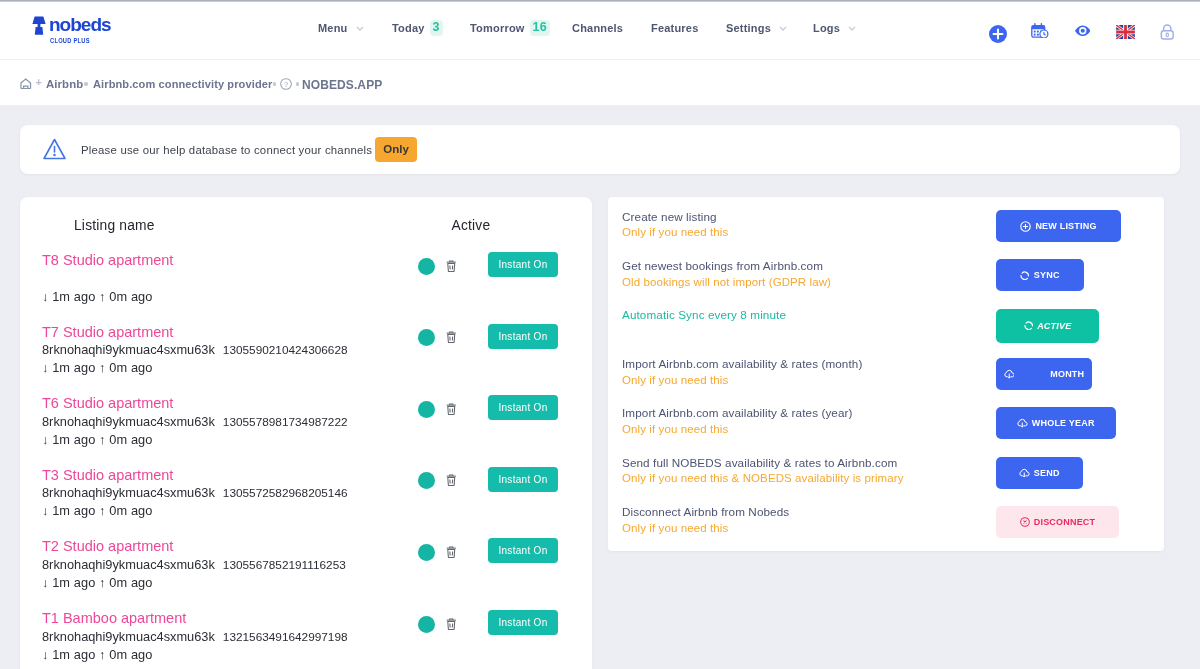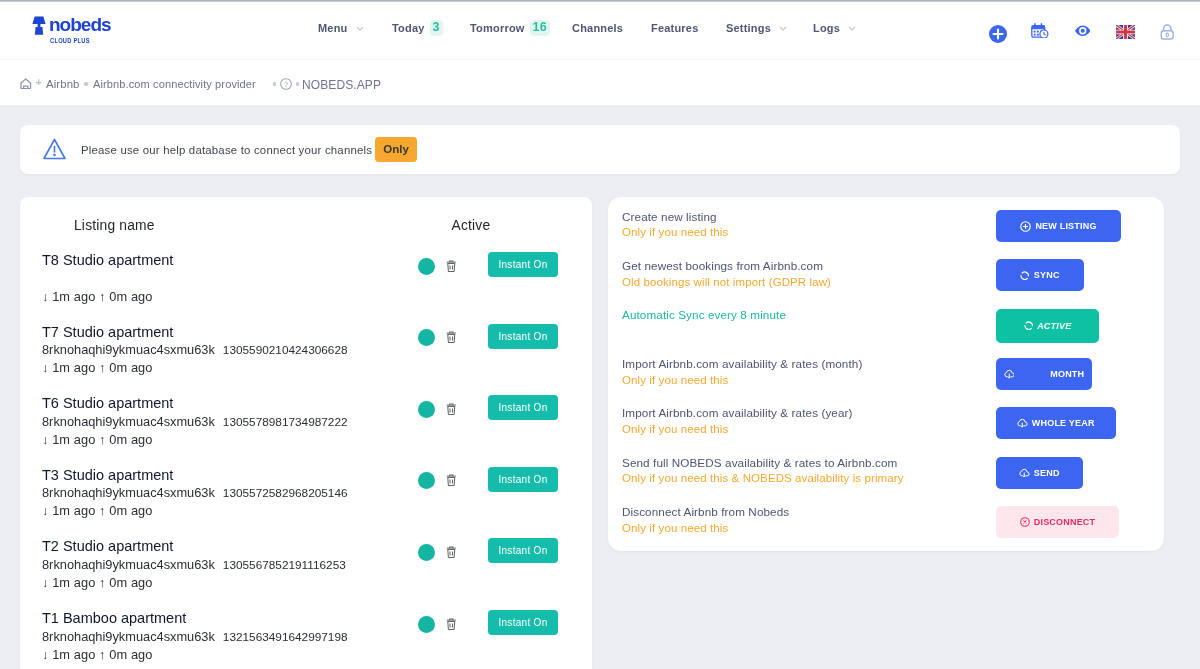--- a/index.html
+++ b/index.html
@@ -22,39 +22,39 @@
     border:1px solid #e4e6ec; border-radius:5px; background:#fff; }
   #searchbox .ph { position:absolute; left:11px; top:8px; font-size:11.5px; color:#9aa1ad; letter-spacing:0.3px; }
   .nav { position:absolute; top:0px; height:52px; display:flex; align-items:center;
     font-size:11px; color:#4e5670; font-weight:bold; letter-spacing:0.2px; }
   .badge { display:inline-block; margin-left:5px; background:#e0f6ef; color:#25c1a2;
     border-radius:4px; font-size:12.5px; font-weight:bold; padding:0px 3px; line-height:15.5px; }
   .chev { margin-left:8px; }
 
   
   #crumb { position:absolute; left:0; top:60px; width:1200px; height:45px; background:#fff; }
-  .crumbtxt { color:#6c7590; font-size:11.4px; font-weight:normal; letter-spacing:0.1px; line-height:13px; }
+  .crumbtxt { color:#6c7590; font-size:11.4px; font-weight:bold; letter-spacing:0.1px; line-height:13px; }
   .crumbsep { position:absolute; width:3.5px; height:3.5px; border-radius:50%; background:#c2c7d3; }
 
   
   #alert { position:absolute; left:20px; top:125px; width:1160px; height:49px; background:#fff;
     border-radius:8px; box-shadow:0 1px 3px rgba(40,50,80,.05); }
   #alert .txt { position:absolute; left:61px; top:0; height:49px; display:flex; align-items:center;
     font-size:11.4px; color:#3e434b; letter-spacing:0.2px; }
   #herebtn { position:absolute; left:355px; top:12px; width:42px; height:25px; background:#f6a72f;
     border-radius:4px; color:#3a3733; font-size:11.5px; font-weight:bold; text-align:center; line-height:25px; }
 
   
   #leftpanel { position:absolute; left:20px; top:197px; width:572px; height:500px; background:#fff;
     border-radius:8px 8px 0 0; box-shadow:0 1px 3px rgba(40,50,80,.05); }
   #rightpanel { position:absolute; left:608px; top:197px; width:556px; height:354px; background:#fff;
-    border-radius:13px; box-shadow:0 1px 3px rgba(40,50,80,.05); }
+    border-radius:4px; box-shadow:0 1px 3px rgba(40,50,80,.05); }
 
   .lp-h { position:absolute; font-size:13.8px; font-weight:normal; color:#23262e; letter-spacing:0.2px;margin-left:32px; }
-  .row-title { position:absolute; font-size:14.5px; font-weight:normal; color:#0f172a;
+  .row-title { position:absolute; font-size:14.5px; font-weight:normal; color:#ec4899;
     line-height:19px; letter-spacing:0px; }
   .row-id { position:absolute; font-size:12.8px; color:#2a2d34; line-height:18px; letter-spacing:0px; }
   .row-id .num { font-size:11.8px; margin-left:8px; }
   .row-ago { position:absolute; font-size:12.8px; color:#2a2d34; line-height:18px; letter-spacing:0.1px; }
   .dot { position:absolute; width:17px; height:17px; border-radius:50%; background:#14b5a2; }
   .ion { position:absolute; width:70px; height:25px; background:#16bcab; border-radius:4px;
     color:#fff; font-size:10px; text-align:center; line-height:25px; letter-spacing:0.3px; }
   .trash { position:absolute; }
 
   

